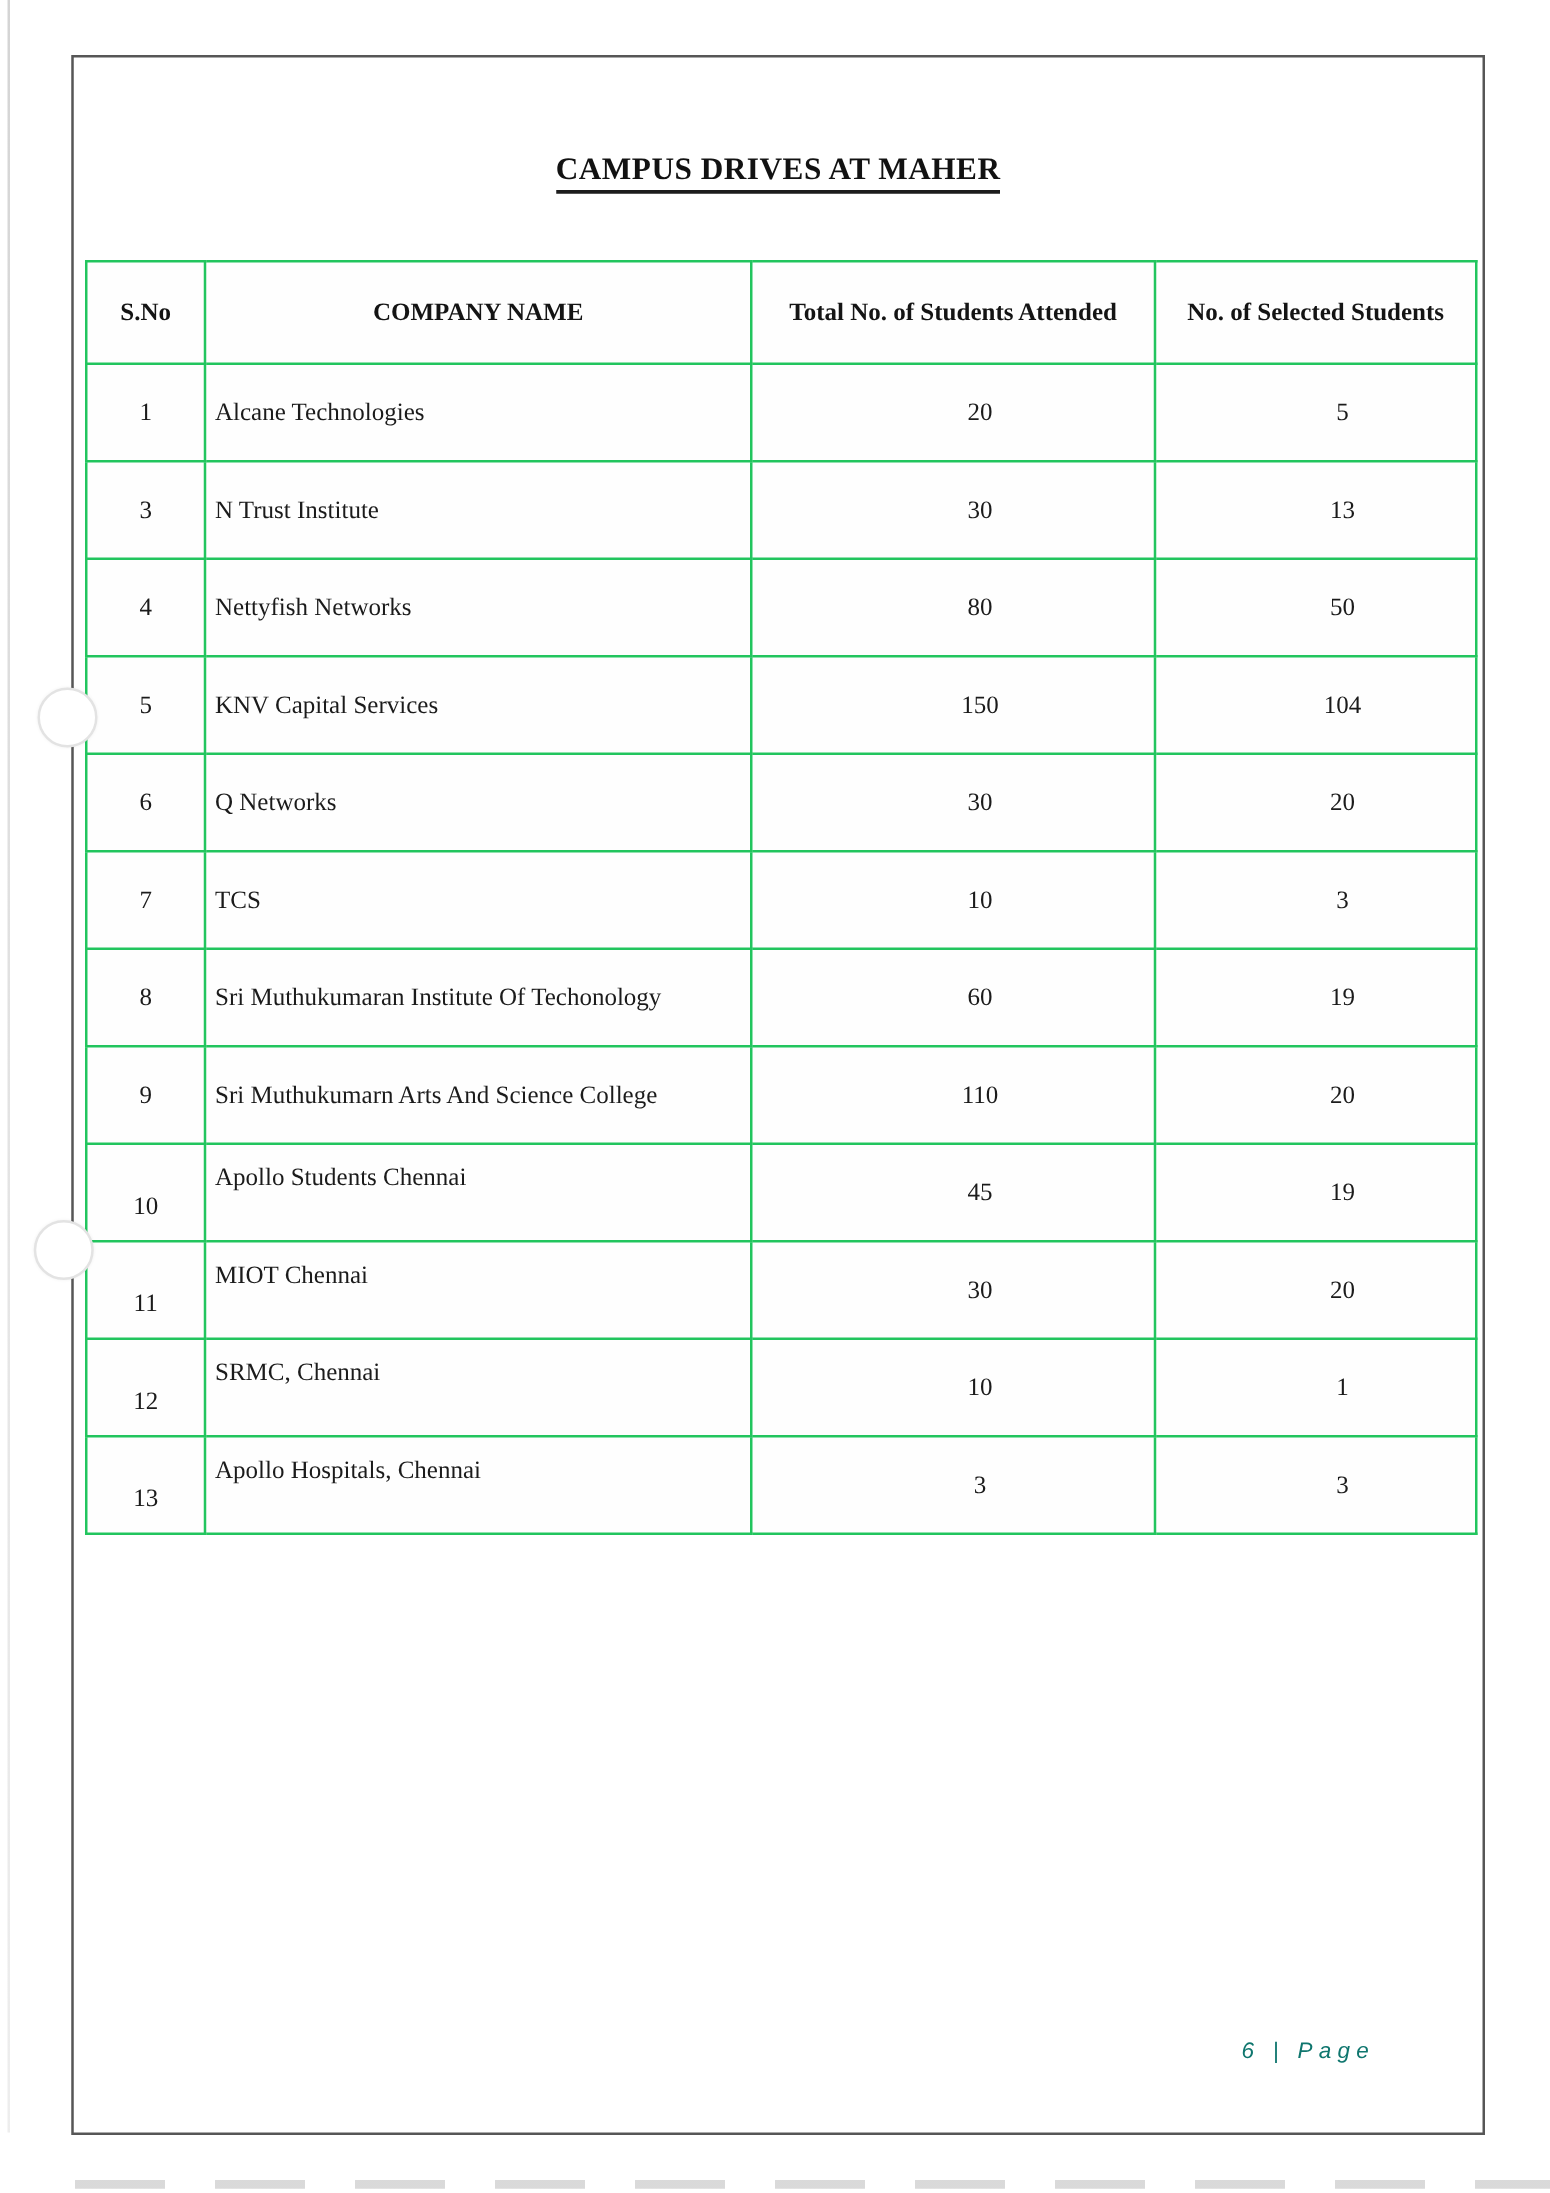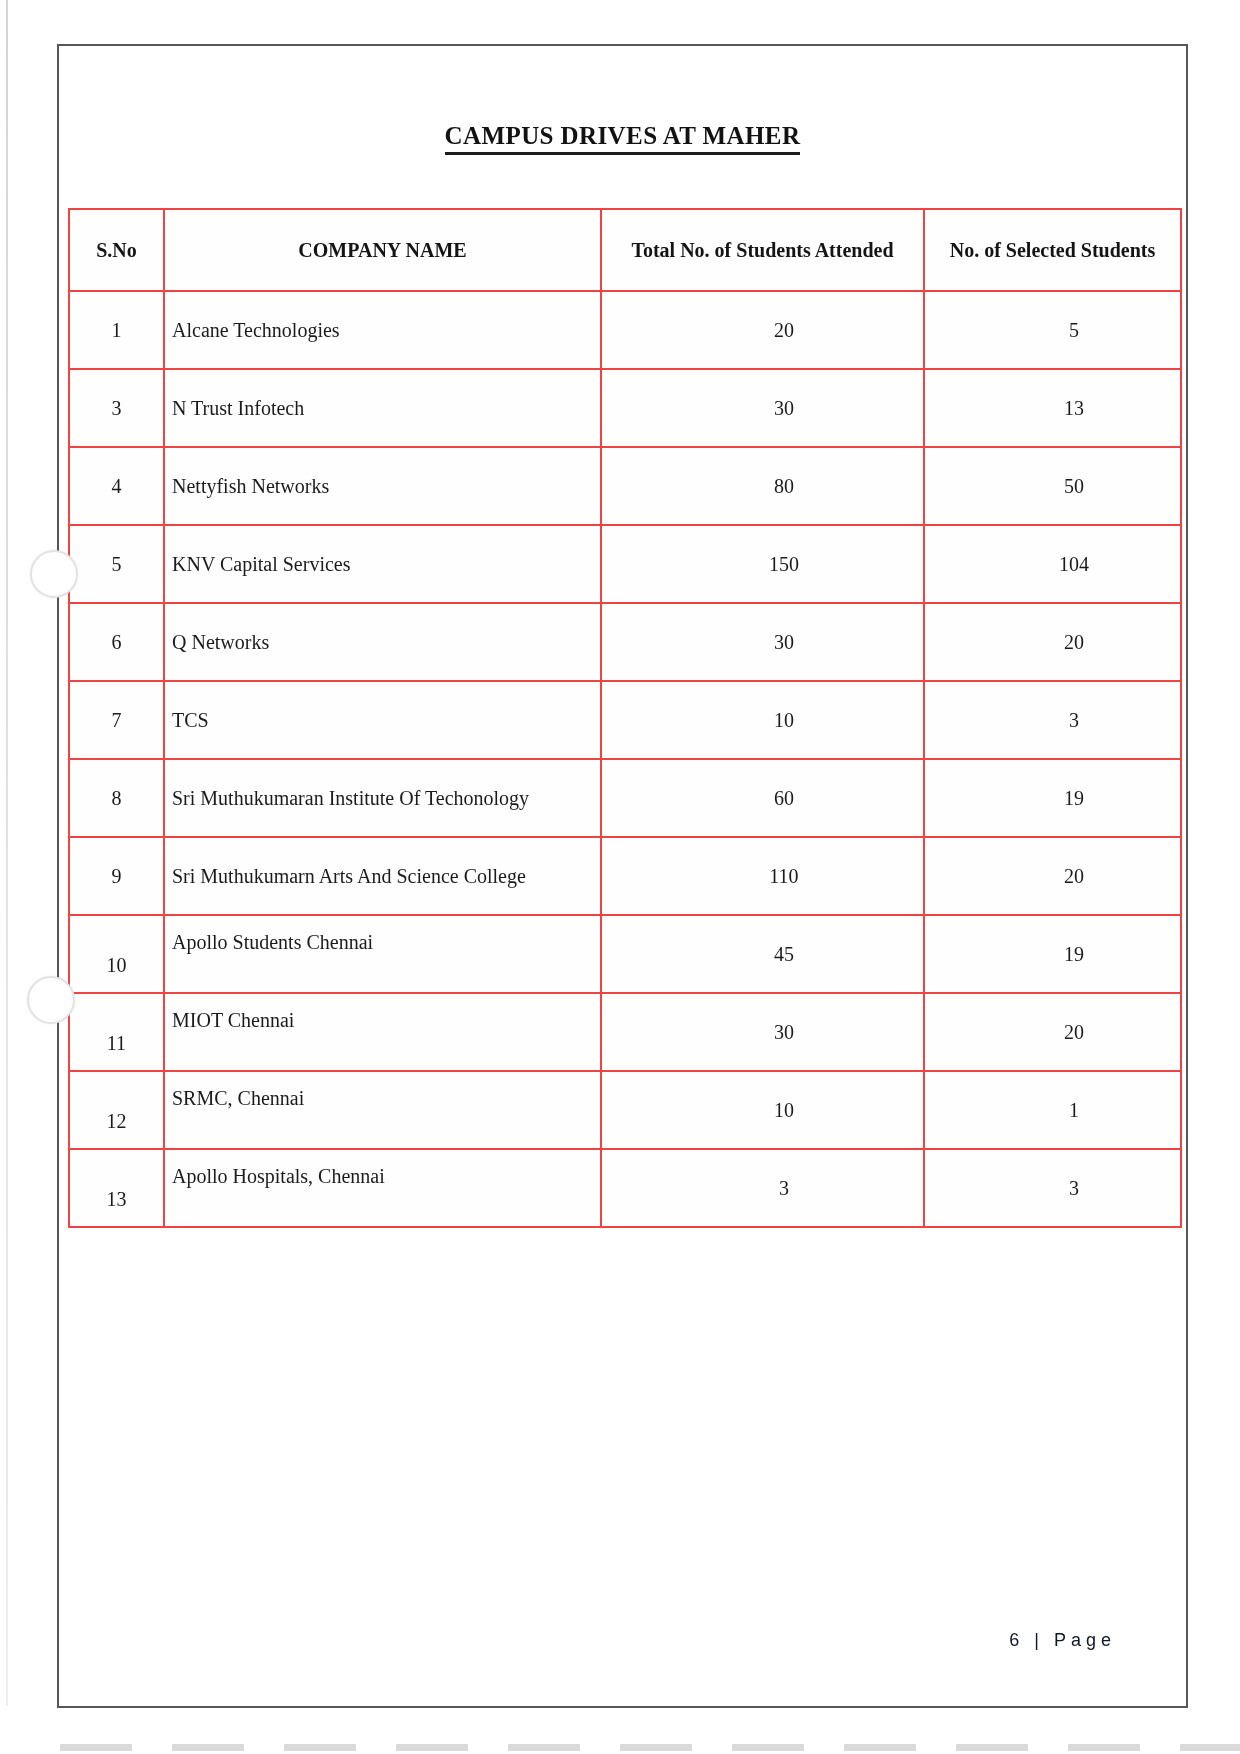--- a/index.html
+++ b/index.html
@@ -60,21 +60,21 @@
   }
 
   table.drives {
     position: absolute;
     left: 9px; top: 162px;
     width: 1112px;
     border-collapse: collapse;
     table-layout: fixed;
   }
   table.drives th, table.drives td {
-    border: 2px solid #ef4444;
+    border: 2px solid #22c55e;
     box-sizing: border-box;
     background: #fefefe;
   }
   table.drives th {
     height: 82px;
     font-size: 20px;
     font-weight: bold;
     text-align: center;
     color: #141414;
     padding: 0 4px;
@@ -89,26 +89,27 @@
   td.sno  { text-align: center; }
   td.company { text-align: left; padding-left: 7px; }
   td.num  { text-align: center; padding-left: 44px; }
 
   
   tr.offset td.company { vertical-align: top; padding-top: 15px; }
   tr.offset td.sno     { padding-top: 24px; }
 
   .footer {
     position: absolute;
-    top: 1584px; right: 70px;
+    top: 1584px; right: 86px;
     font-family: "Liberation Sans", sans-serif;
     font-size: 18px;
     letter-spacing: 5px;
-    color: #0f172a;
+    color: #0f766e;
     white-space: nowrap;
+    font-style: italic;
   }
 
   
   .punch {
     position: absolute;
     width: 44px; height: 44px;
     border-radius: 50%;
     background: #ffffff;
     border: 2px solid #e3e3e3;
     box-shadow: 0 0 3px rgba(0,0,0,0.06);
@@ -147,21 +148,21 @@
       </thead>
       <tbody id="table-body">
           <tr>
             <td class="sno">1</td>
             <td class="company">Alcane Technologies</td>
             <td class="num">20</td>
             <td class="num">5</td>
           </tr>
           <tr>
             <td class="sno">3</td>
-            <td class="company">N Trust Infotech</td>
+            <td class="company">N Trust Institute</td>
             <td class="num">30</td>
             <td class="num">13</td>
           </tr>
           <tr>
             <td class="sno">4</td>
             <td class="company">Nettyfish Networks</td>
             <td class="num">80</td>
             <td class="num">50</td>
           </tr>
           <tr>

